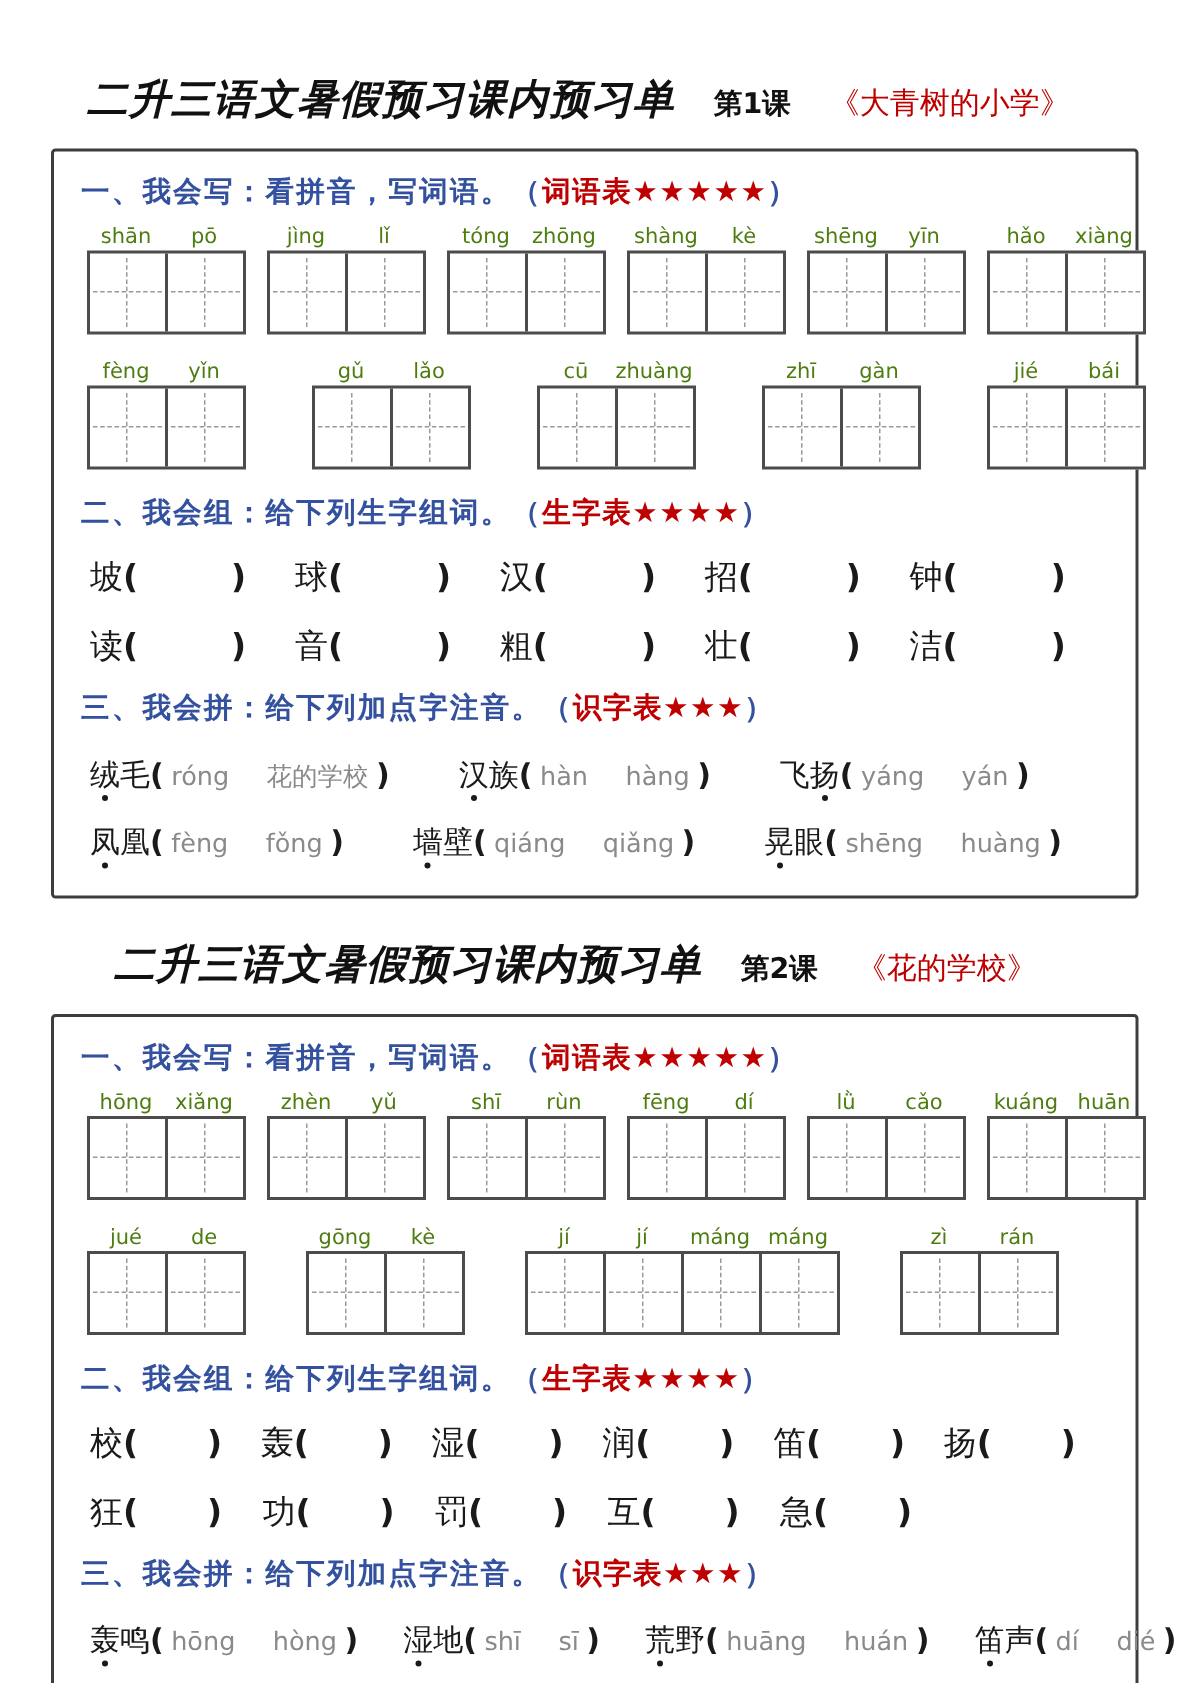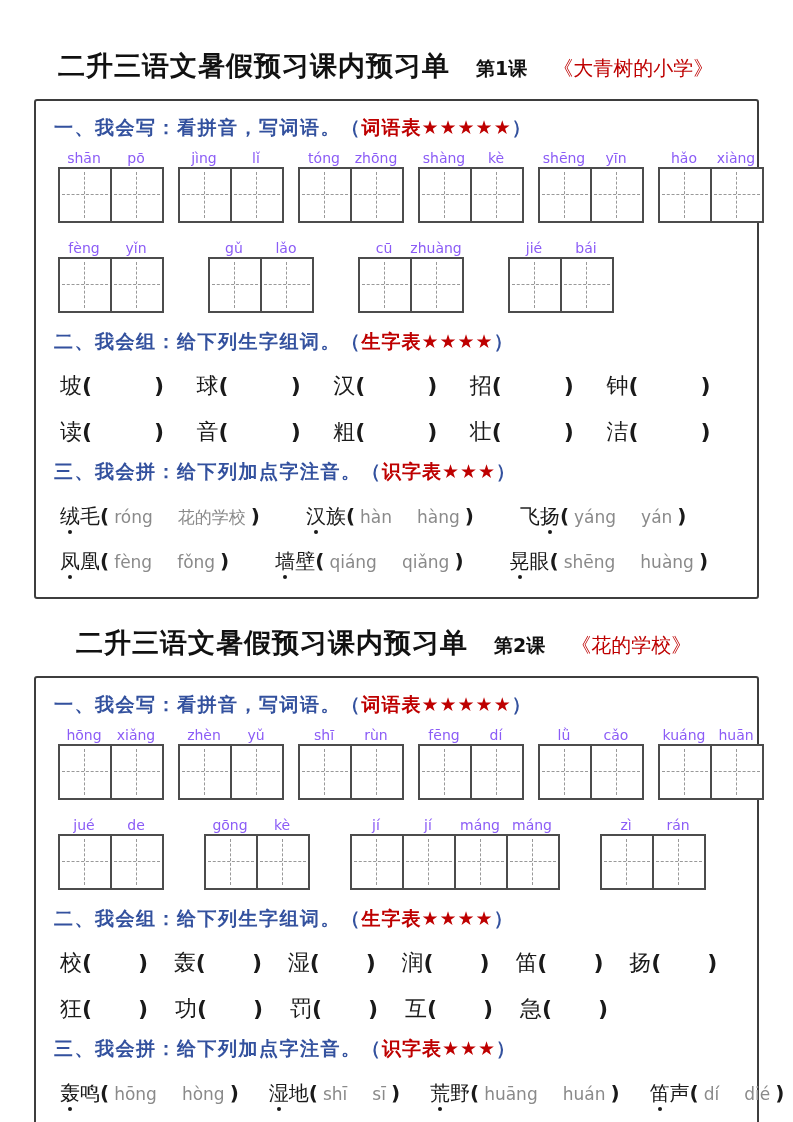--- a/index.html
+++ b/index.html
@@ -1,31 +1,31 @@
 <!DOCTYPE html>
 <html><head>
 <meta charset="utf-8">
 <style>
   html,body{margin:0;padding:0;}
   body{width:793px;height:1122px;background:#ffffff;font-family:"DejaVu Sans",sans-serif;color:#1a1a1a;overflow:hidden;}
   .titlebar{display:flex;align-items:baseline;gap:26px;padding-top:48px;margin:0 0 15px 58px;}
   .titlebar.second{padding-top:26px;margin-left:76px;}
-  .tmain{font-size:27px;font-weight:bold;letter-spacing:1px;color:#111;}
+  .tmain{font-size:27px;font-weight:bold;letter-spacing:1px;color:#111;font-style:italic;}
   .tlesson{font-size:19px;font-weight:bold;color:#111;}
   .tbook{font-size:20px;font-weight:normal;color:#be0000;}
   .panel{margin:0 34px;border:2px solid #3d3d3d;border-radius:3px;padding:10px 14px 12px 16px;}
   .sechdr{font-size:19px;font-weight:600;color:#33519e;letter-spacing:1.5px;margin:4px 0 8px 2px;}
   .sechdr .red{color:#be0000;font-weight:bold;letter-spacing:1px;}
   .prow{display:flex;margin:4px 0 16px 6px;}
   .prow.g14{gap:14px;}
   .prow.g44{gap:44px;}
   .prow.g40{gap:40px;}
   .pgroup{display:flex;flex-direction:column;}
   .plabels{display:flex;}
-  .plabels span{display:inline-block;width:52px;text-align:center;color:#8b5cf6;font-size:14px;line-height:18px;white-space:nowrap;}
+  .plabels span{display:inline-block;width:52px;text-align:center;color:#4d7c0f;font-size:14px;line-height:18px;white-space:nowrap;}
   .pcells{display:flex;border:2px solid #4c4c4c;width:max-content;background:#fff;}
   .pcell{width:50px;height:52px;position:relative;}
   .pcell + .pcell{border-left:2px solid #4c4c4c;}
   .pcell::before{content:"";position:absolute;left:calc(50% - 1px);top:3px;bottom:3px;border-left:1px dashed #999;}
   .pcell::after{content:"";position:absolute;top:calc(50% - 1px);left:2px;right:2px;border-top:1px dashed #999;}
   .wrow{display:flex;margin:16px 0 12px 8px;font-size:22px;line-height:30px;}
   .witem{width:137px;white-space:nowrap;}
   .wrow.tight .witem{width:115px;}
   .wchar{color:#1a1a1a;}
   .paren{font-weight:bold;color:#1a1a1a;}
@@ -143,20 +143,30 @@
           <span>cū</span>
           <span>zhuàng</span>
         </div>
       <div class="pcells">
           <div class="pcell"></div>
           <div class="pcell"></div>
         </div>
     </div>
     <div class="pgroup">
       <div class="plabels">
+          <span>zhī</span>
+          <span>gàn</span>
+        </div>
+      <div class="pcells">
+          <div class="pcell"></div>
+          <div class="pcell"></div>
+        </div>
+    </div>
+    <div class="pgroup">
+      <div class="plabels">
           <span>jié</span>
           <span>bái</span>
         </div>
       <div class="pcells">
           <div class="pcell"></div>
           <div class="pcell"></div>
         </div>
     </div>
   </div>
 

